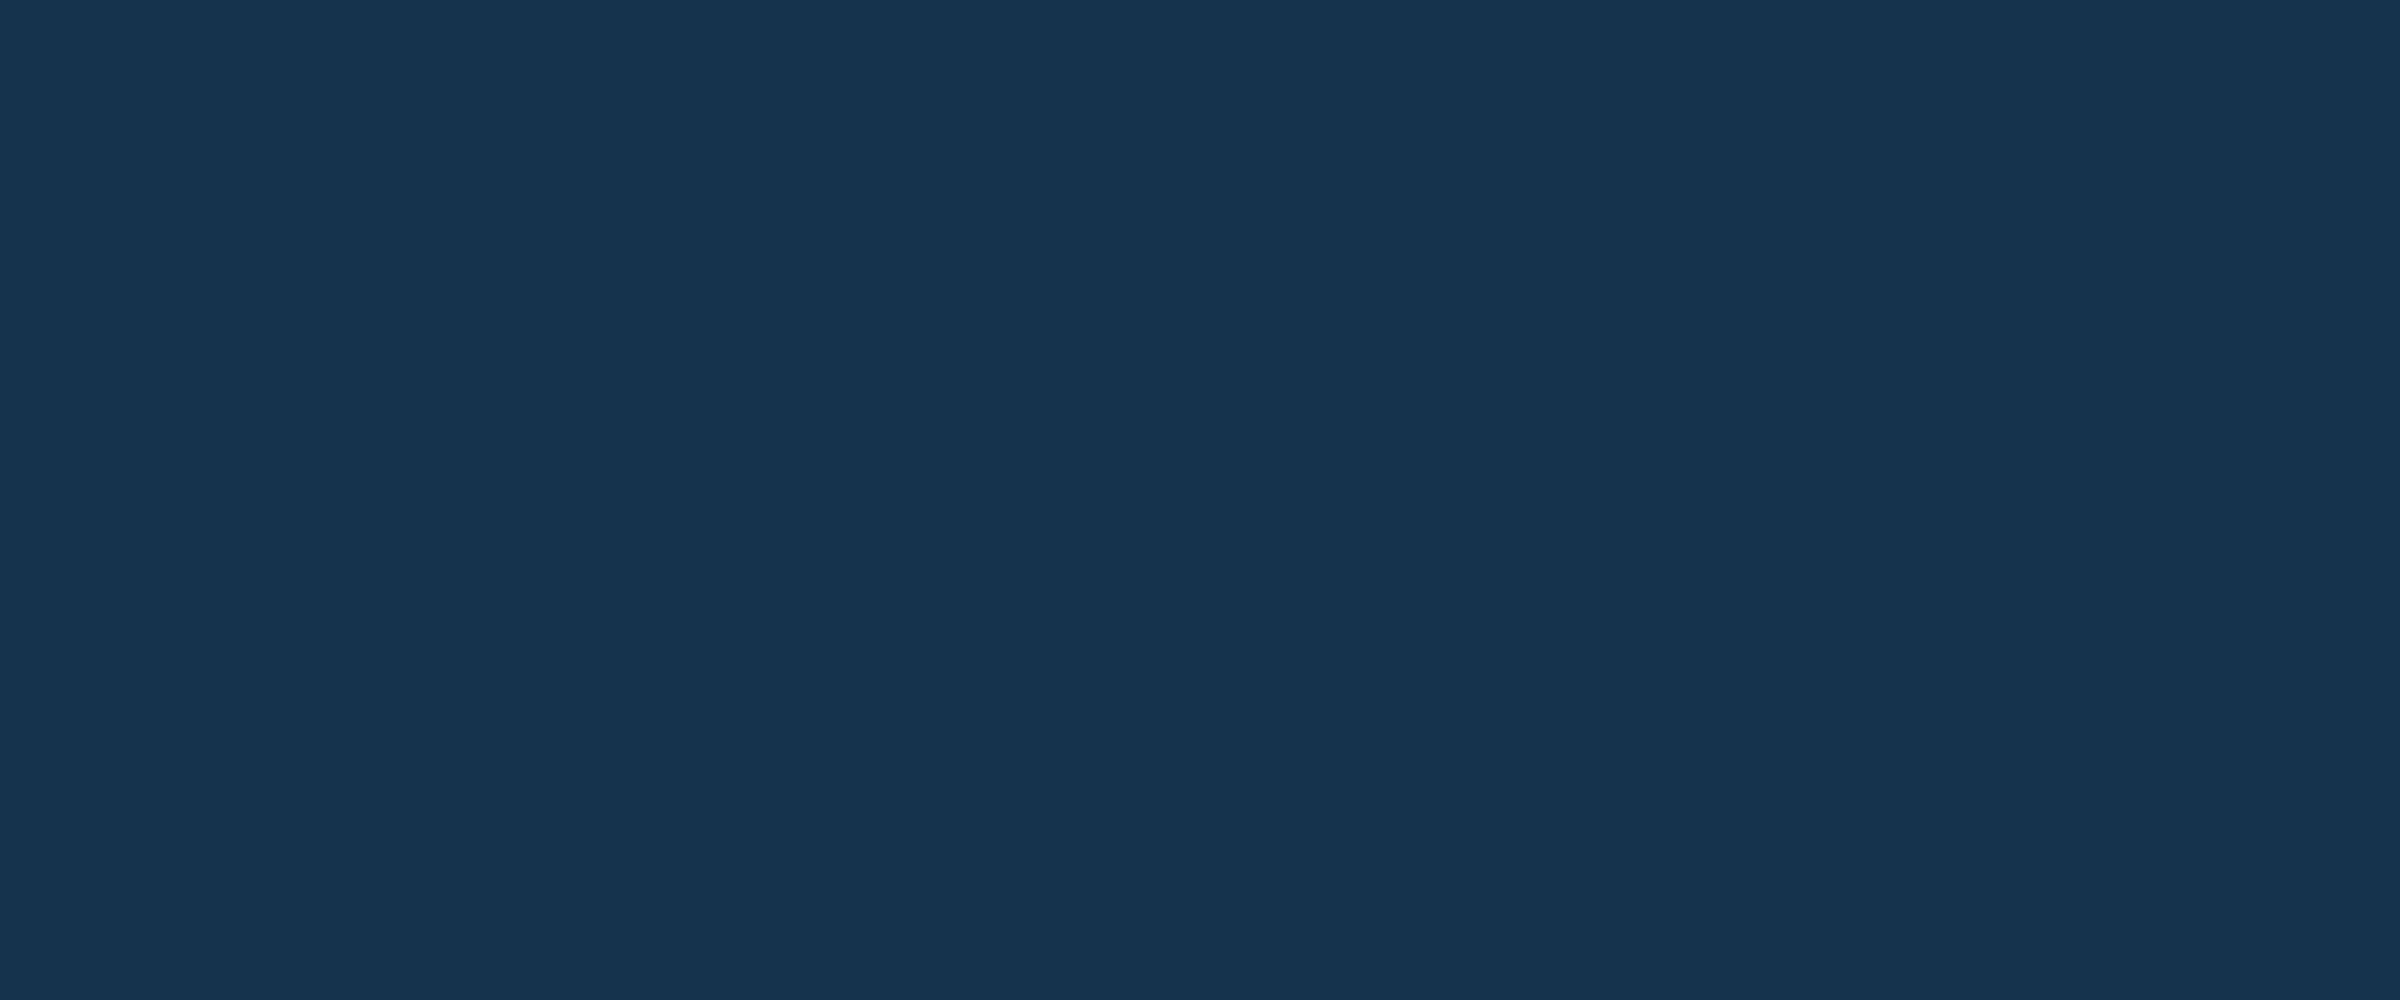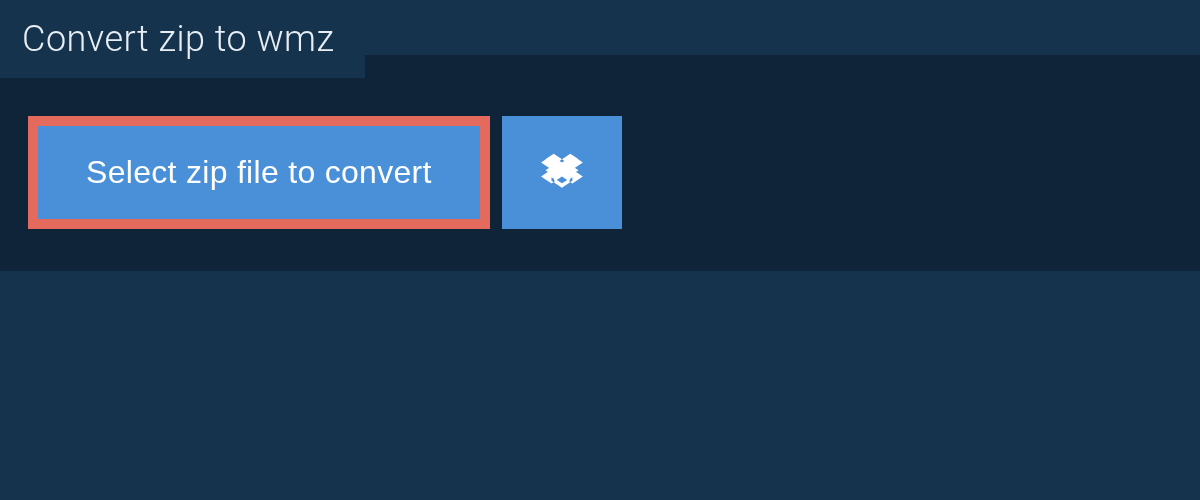--- a/index.html
+++ b/index.html
@@ -64,27 +64,13 @@
     .dropbox-button svg {
       width: 44px;
       height: 44px;
       fill: #ffffff;
     }
   </style>
 </head>
 <body>
 
 <div class="panel">
-  <div class="tab">
-    <span class="tab-label">Convert zip to wmz</span>
-  </div>
-  <div class="button-row">
-    <div class="select-wrap">
-      <button class="select-button">Select zip file to convert</button>
-    </div>
-    <button class="dropbox-button">
-      <svg viewBox="0 0 24 24">
-        <path d="M6 2L0 6l6 4-6 4 6 4 6-4 6 4 6-4-6-4 6-4-6-4-6 4zM6 14.5L12 18.5 18 14.5 18 16.5 12 20.5 6 16.5z M12 6L6 10 12 14 18 10z" transform="scale(0.95) translate(0.6,0.6)"></path>
-        <path d="M7.5 1.5 L12 4.5 L7.5 7.5 L3 4.5 Z  M16.5 1.5 L21 4.5 L16.5 7.5 L12 4.5 Z  M3 10.5 L7.5 7.5 L12 10.5 L7.5 13.5 Z  M12 10.5 L16.5 7.5 L21 10.5 L16.5 13.5 Z  M7.6 14.8 L12 17.6 L16.4 14.8 L16.4 16 L12 18.8 L7.6 16 Z"></path>
-      </svg>
-    </button>
-  </div>
 </div>
 
 </body></html>

